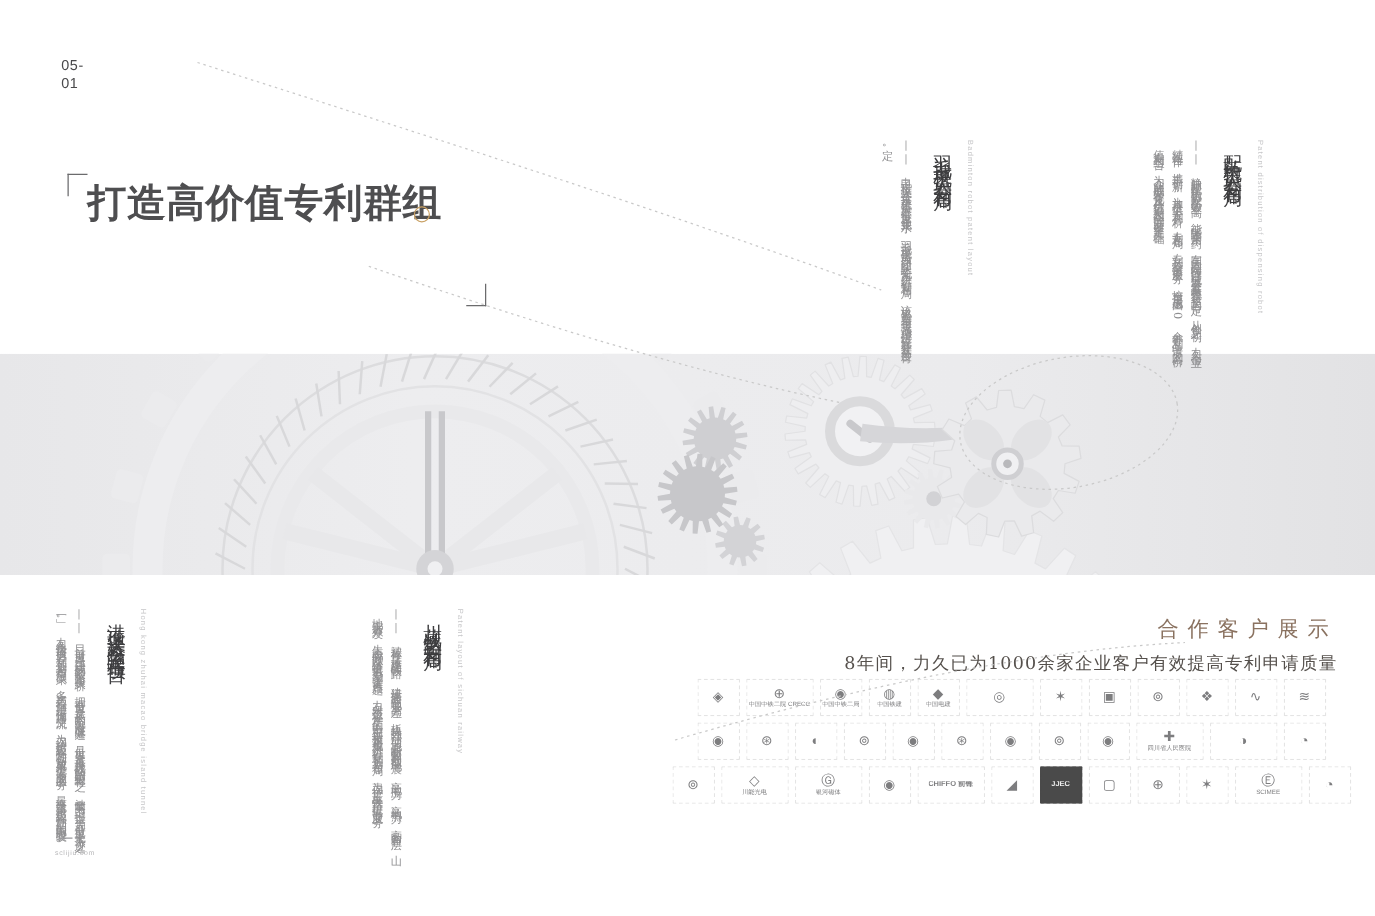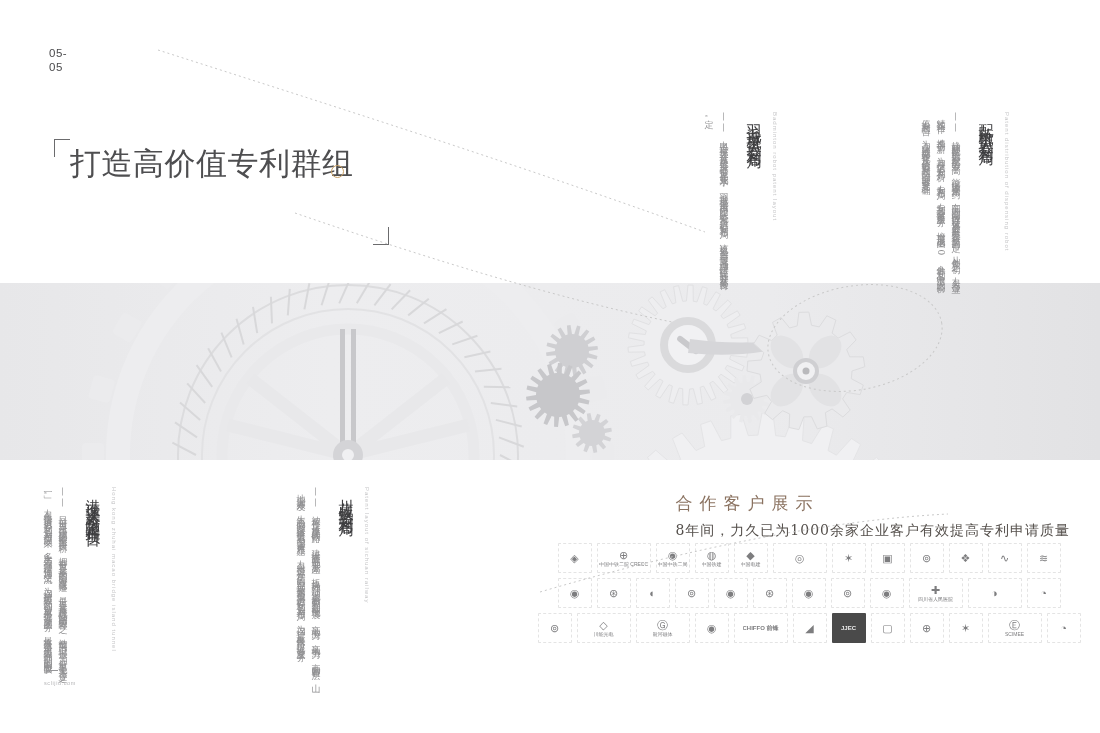--- a/index.html
+++ b/index.html
@@ -3,41 +3,41 @@
 <meta charset="utf-8">
 <style>
   html,body{margin:0;padding:0;background:#fff;}
   #page{position:relative;width:1100px;height:733px;background:#ffffff;overflow:hidden;
         font-family:"DejaVu Serif", serif;color:#4a4a4c;}
   
   .pagenum{position:absolute;left:49px;top:46px;font-family:"Liberation Sans",sans-serif;
            font-size:11.5px;line-height:14px;color:#4a4a4c;letter-spacing:.5px;}
   
   .headline{position:absolute;left:70px;top:141px;font-size:31px;line-height:45px;
-            color:#4e4e50;letter-spacing:.5px;font-weight:400;}
+            color:#4e4e50;letter-spacing:.5px;font-weight:700;}
   .bracket{position:absolute;width:15px;height:17px;}
   .bracket.tl{left:54px;top:139px;border-left:1.5px solid #6b6b6d;border-top:1.5px solid #6b6b6d;}
   .bracket.br{left:373px;top:227px;border-right:1.5px solid #6b6b6d;border-bottom:1.5px solid #6b6b6d;}
   .accent-circle{position:absolute;left:331px;top:165px;width:11px;height:11px;border-radius:50%;
                  border:1px solid #c9a063;}
   
   .v-article{position:absolute;writing-mode:vertical-rl;}
   .v-article .cap{font-family:"Liberation Sans",sans-serif;font-size:6px;letter-spacing:1px;
                   color:#c6c6c8;margin-left:7px;margin-right:2px;}
   .v-article .v-title{font-size:15px;letter-spacing:3.5px;color:#3d3d3f;font-weight:400;
                       margin:0 9px 0 13px;}
   .v-article .v-body{font-size:9px;letter-spacing:2px;line-height:15px;color:#8f8f91;}
   .top-art{height:168px;top:112px;}
   .bot-art{height:192px;top:487px;}
   
   #band{position:absolute;left:0;top:283px;width:1100px;height:177px;}
   
   #dots{position:absolute;left:0;top:0;width:1100px;height:733px;pointer-events:none;z-index:5;}
   
-  .clients-head{position:absolute;right:30px;top:492px;}
+  .clients-head{position:absolute;right:30px;top:492px;text-align:right;}
   .clients-title{font-size:17px;letter-spacing:7px;color:#8a7260;}
   .clients-sub{margin-top:7px;font-size:14px;letter-spacing:1px;color:#55504c;}
   #logo-grid{position:absolute;left:570px;top:543px;width:478px;}
   .logo-row{display:flex;justify-content:center;gap:5px;margin-bottom:5px;}
   .logo-tile{height:30px;min-width:34px;border:1px dashed #e4e4e4;background:#fff;border-radius:1px;
              display:flex;flex-direction:column;align-items:center;justify-content:center;
              font-family:"Liberation Sans",sans-serif;color:#7d7d7f;overflow:hidden;padding:0 2px;box-sizing:border-box;}
   .logo-tile.wide{min-width:54px;}
   .logo-tile.dark{background:#4a4a4a;border-color:#4a4a4a;color:#eee;}
   .logo-glyph{font-size:11px;line-height:12px;}
@@ -47,21 +47,21 @@
   .footer-url{position:absolute;left:44px;top:680px;font-family:"Liberation Sans",sans-serif;
               font-size:5.5px;letter-spacing:.6px;color:#b6b6b8;}
 </style>
 </head>
 <body>
 
 <div id="page">
 
   <div class="pagenum">
     <div>05-</div>
-    <div>05</div>
+    <div>01</div>
   </div>
 
   <svg id="band" viewBox="0 0 1100 177" xmlns="http://www.w3.org/2000/svg">
       <defs>
         <linearGradient id="bandg" x1="0" y1="0" x2="1" y2="0">
           <stop offset="0" stop-color="#e7e7e9"></stop>
           <stop offset="0.3" stop-color="#ededef"></stop>
           <stop offset="0.7" stop-color="#ebebed"></stop>
           <stop offset="1" stop-color="#e2e2e4"></stop>
         </linearGradient>

